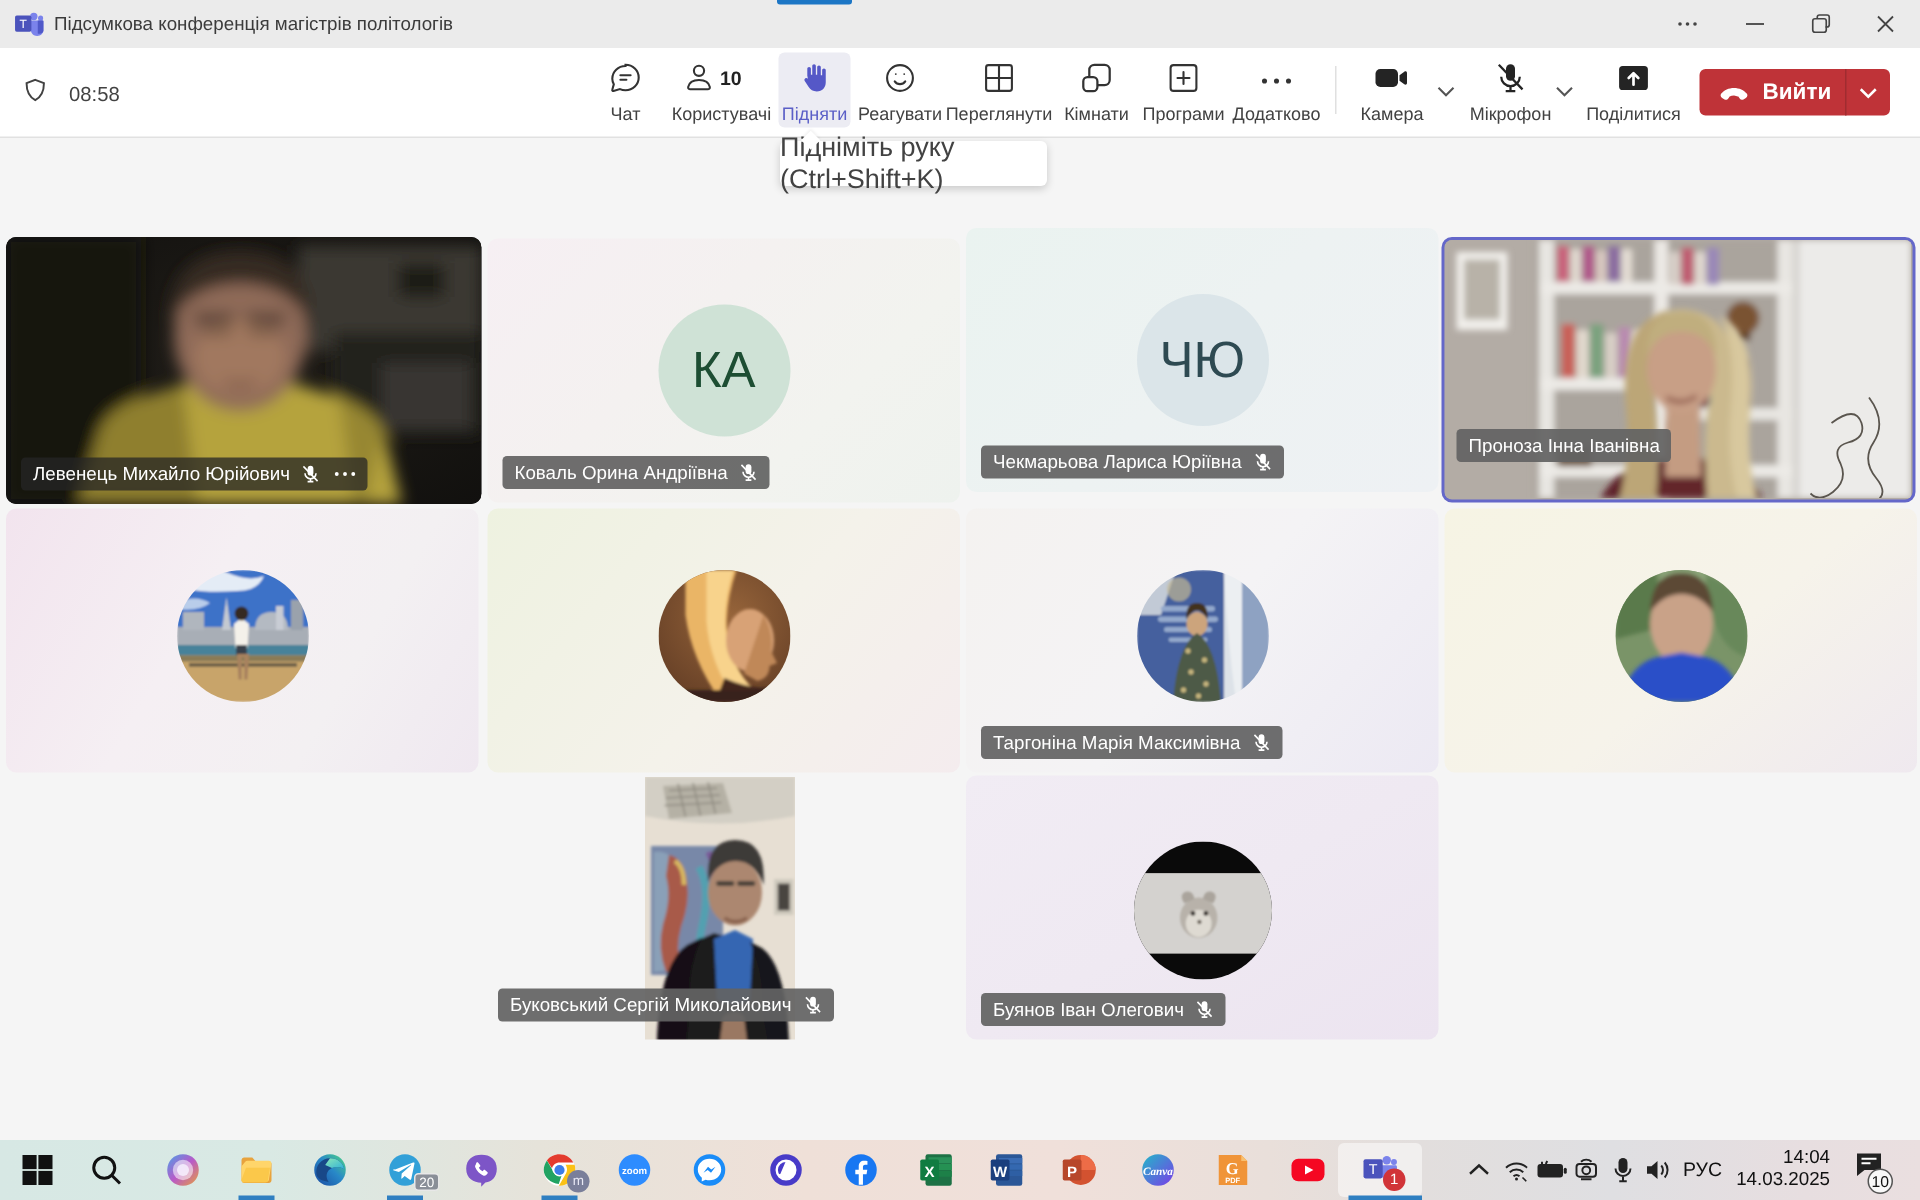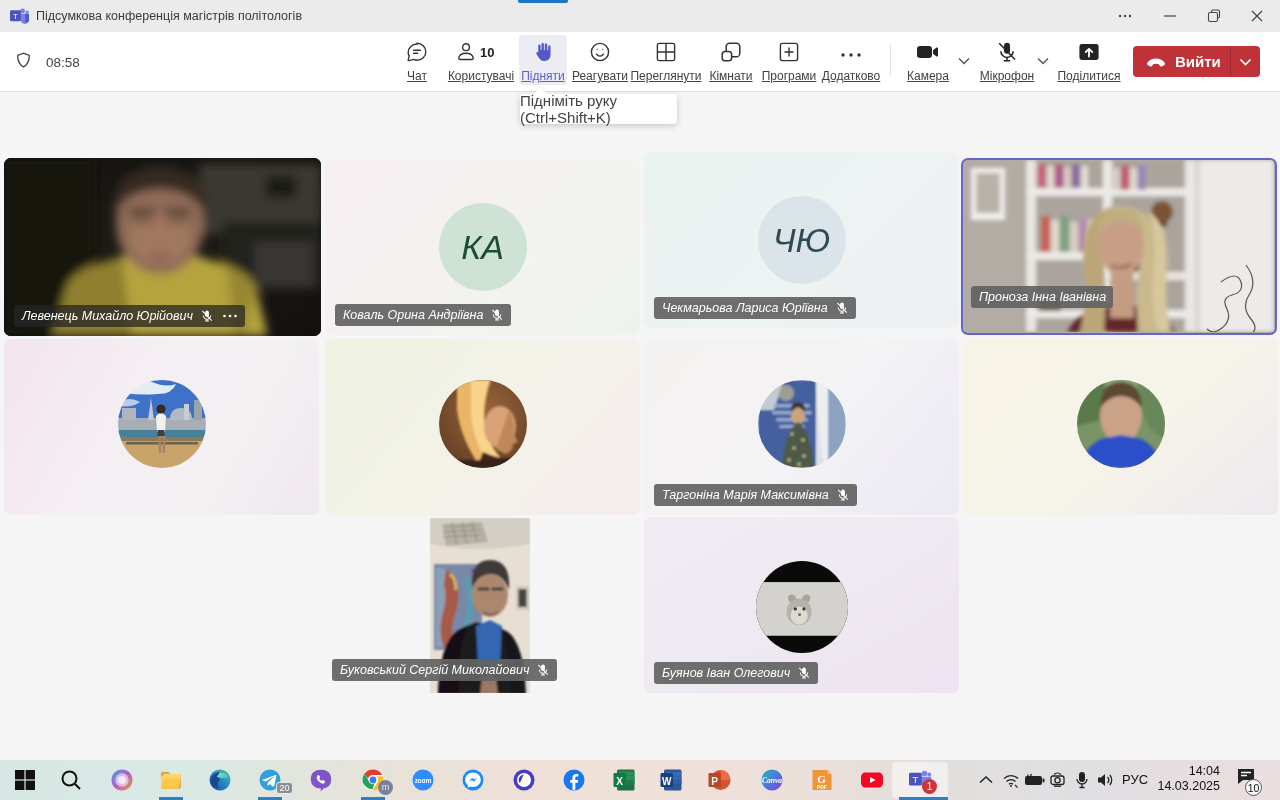--- a/index.html
+++ b/index.html
@@ -9,32 +9,32 @@
 
   
   #titlebar { left:0; top:0; width:1280px; height:32px; background:#ebebeb; }
   #titletext { left:36px; top:9px; font-size:12.5px; color:#3b3b3b; }
   .wbtn { top:0; height:32px; width:46px; display:flex; align-items:center; justify-content:center; color:#5a5a5a; }
   #toptab { left:518px; top:0; width:50px; height:3px; background:#1c76c5; border-radius:0 0 2px 2px; }
 
   
   #toolbar { left:0; top:32px; width:1280px; height:60px; background:#ffffff; border-bottom:1px solid #e1e1e1; }
   .tbtn { position:absolute; top:0; height:56px; text-align:center; color:#424242; }
-  .tbtn .lbl { position:absolute; left:50%; transform:translateX(-50%); top:37px; font-size:12px; white-space:nowrap; color:#424242;text-decoration:underline; }
+  .tbtn .lbl { position:absolute; left:50%; transform:translateX(-50%); top:37px; font-size:12px; white-space:nowrap; color:#424242; }
   .tbtn .ic { position:absolute; left:50%; transform:translateX(-50%); top:8px; }
   #timer { left:46px; top:55px; font-size:13.5px; color:#424242; position:absolute; }
 
   
-  #tooltip { left:520px; top:94px; width:157px; height:30px; background:#ffffff; border-radius:4px;
-             box-shadow:0 2px 6px rgba(0,0,0,0.18); font-size:15px; color:#424242;
+  #tooltip { left:520px; top:94px; width:178px; height:30px; background:#ffffff; border-radius:4px;
+             box-shadow:0 2px 6px rgba(0,0,0,0.18); font-size:18px; color:#424242;
              display:flex; align-items:center; justify-content:center; z-index:30; }
   #tooltip:before { content:""; position:absolute; left:16px; top:-5px; width:9px; height:9px; background:#fff; transform:rotate(45deg); box-shadow:-1px -1px 2px rgba(0,0,0,0.06);}
 
   
-  .tile { position:absolute; width:315px; height:176px; border-radius:7px; overflow:hidden;font-style:italic; }
+  .tile { position:absolute; width:315px; height:176px; border-radius:7px; overflow:hidden; }
   .nlabel { position:absolute; left:10px; bottom:9px; height:22px; background:rgba(99,99,99,0.93);
             border-radius:3px; color:#fff; font-size:12.5px; display:flex; align-items:center;
             padding:0 7px 0 8px; white-space:nowrap; z-index:5; }
   .nlabel svg { margin-left:7px; }
   .init-circle { position:absolute; left:50%; top:44px; transform:translateX(-50%); width:88px; height:88px;
                  border-radius:50%; display:flex; align-items:center; justify-content:center;
                  font-size:34px; }
   .avatar { position:absolute; left:50%; top:41px; transform:translateX(-50%); width:88px; height:88px;
             border-radius:50%; overflow:hidden; }
 

